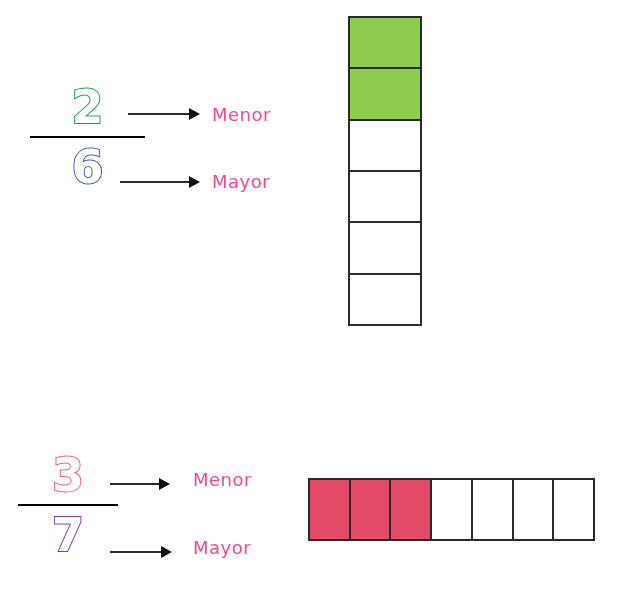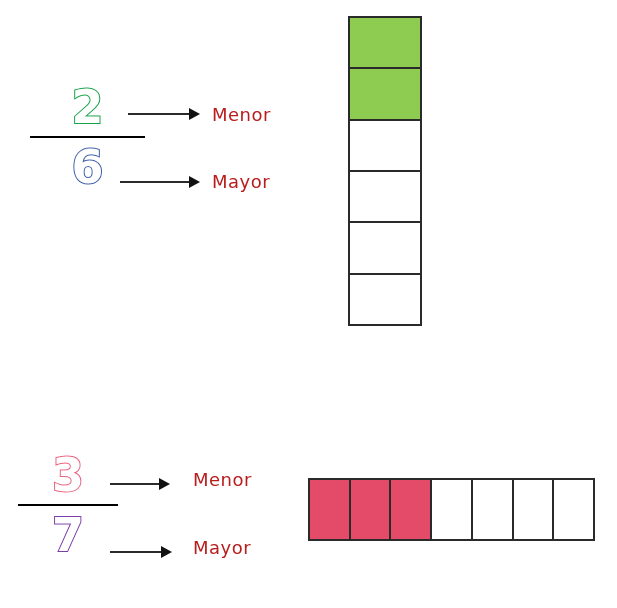--- a/index.html
+++ b/index.html
@@ -63,21 +63,21 @@
     border-left: 11px solid #111111;
     flex: 0 0 auto;
     margin-left: -1px;
   }
 
   
   .label {
     position: absolute;
     font-family: "DejaVu Sans", sans-serif;
     font-size: 18px;
-    color: #b91c1c;
+    color: #ec4899;
     white-space: nowrap;
     letter-spacing: 0.5px;
   }
 
   
   .bar {
     position: absolute;
     display: flex;
     box-sizing: border-box;
   }

